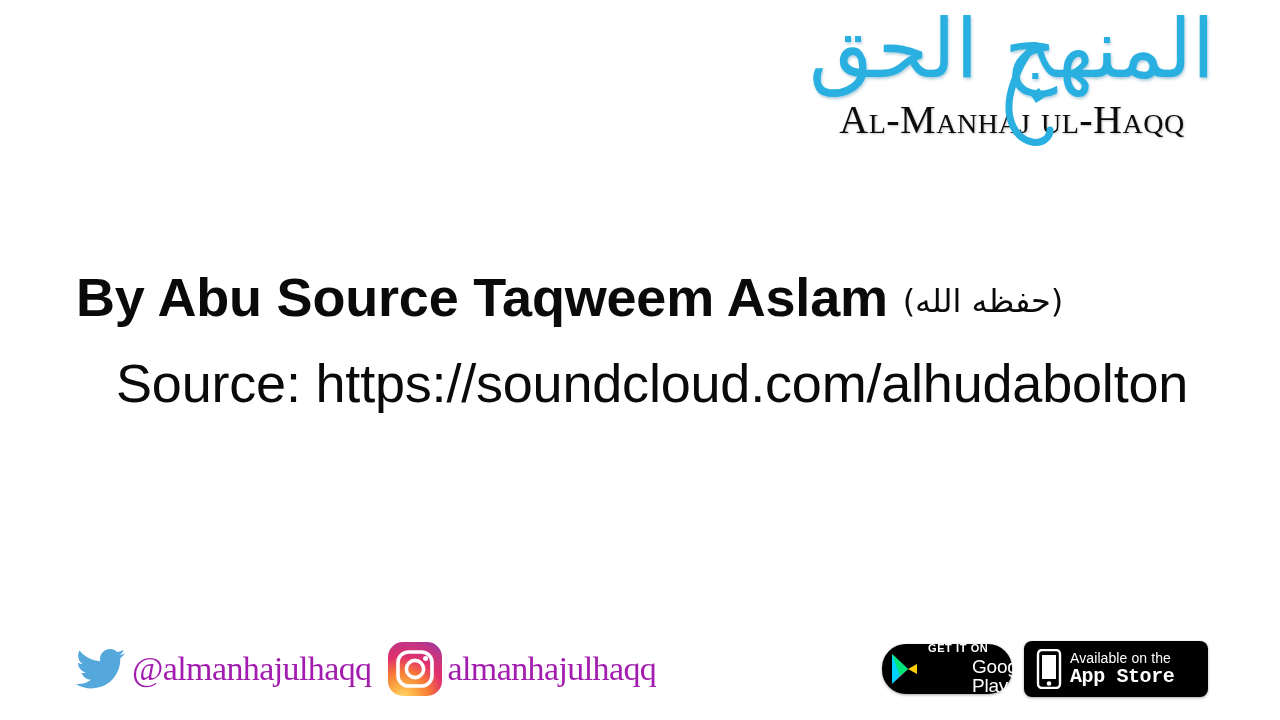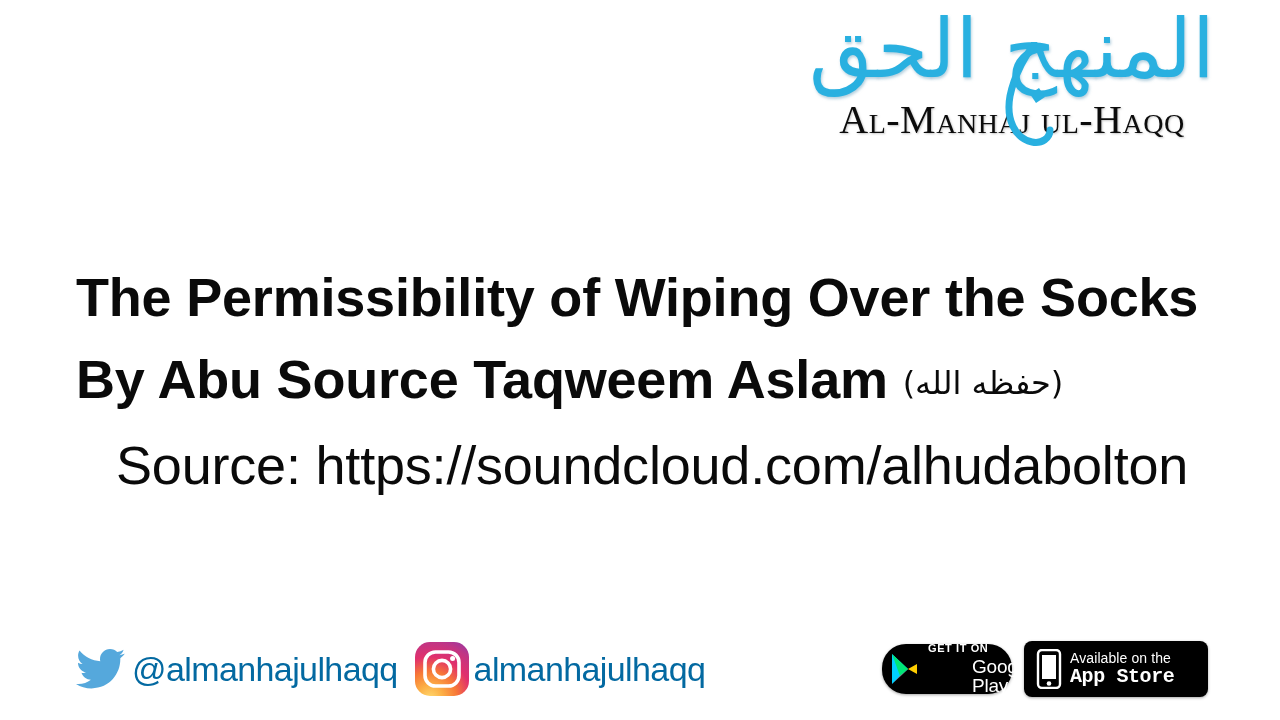--- a/index.html
+++ b/index.html
@@ -106,24 +106,24 @@
     align-items: center;
   }
 
   .social {
     display: flex;
     align-items: center;
     height: 100%;
   }
 
   .social-handle {
-    font-family: Liberation Sans, sans-serif;
+    font-family: Liberation Serif, serif;
     font-size: 34px;
     font-weight: 400;
-    color: #0369a1;
+    color: #a21caf;
     letter-spacing: -0.6px;
     white-space: nowrap;
   }
 
   .tw-icon { width: 50px; height: 42px; margin-right: 6px; flex: none; }
   .ig-icon { width: 56px; height: 56px; margin-right: 4px; margin-left: 16px; flex: none; }
 
   .badges {
     margin-left: auto;
     display: flex;
@@ -183,21 +183,20 @@
   <div class="logo-latin">
     <span>Al-Manhaj ul-Haqq</span>
     <svg class="logo-swash" viewBox="0 0 70 110">
       <path d="M44 2 C34 16, 24 34, 20 54 C16 76, 24 96, 42 100 C52 102, 60 96, 60 88" stroke="#29B0E0" stroke-width="7" fill="none" stroke-linecap="round"></path>
       <path d="M40 52 l9 -6 l6 9 l-9 6 z" fill="#29B0E0"></path>
     </svg>
   </div>
 </div>
 
 <div class="title-block">
-  <div class="title-line strong">The Permissibility of Wiping Over the Socks</div>
   <div class="title-line strong">
     <span>By Abu Source Taqweem Aslam </span><span class="title-arabic">(حفظه الله)</span>
   </div>
   <div class="title-line normal">Source: https://soundcloud.com/alhudabolton</div>
 </div>
 
 <div class="footer">
 
   <div class="social">
     <svg class="tw-icon" viewBox="0 0 50 42">

